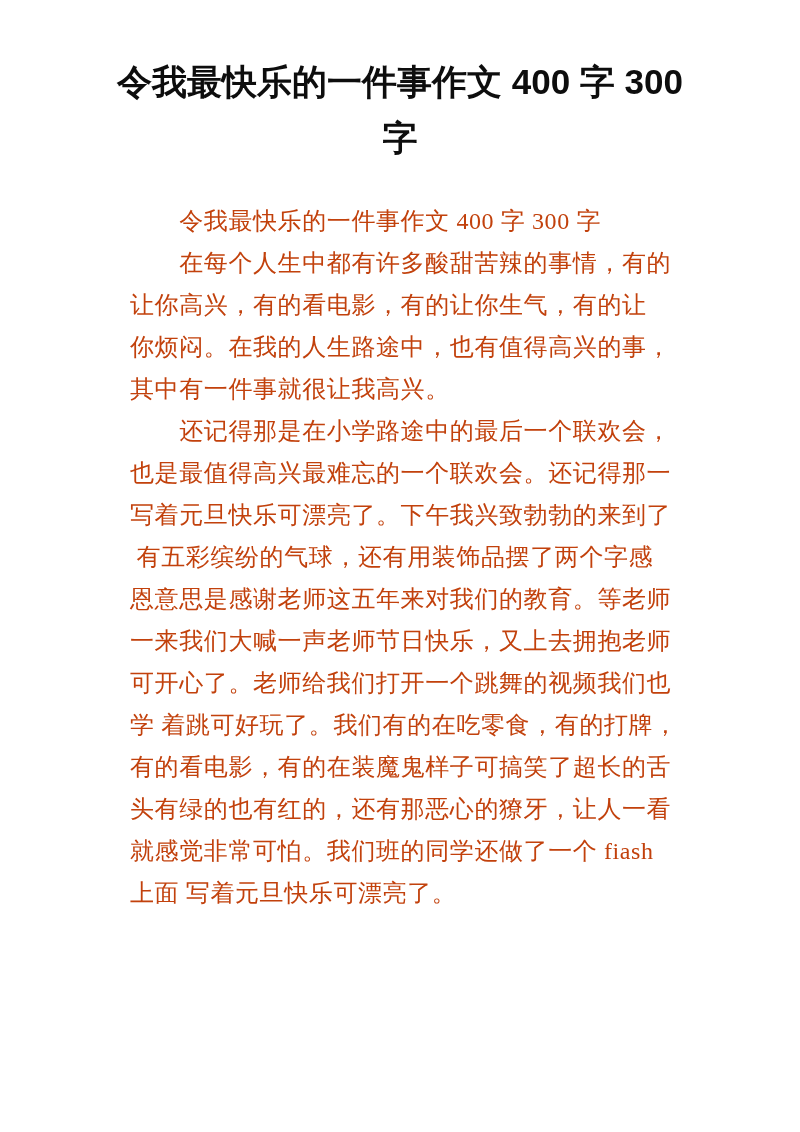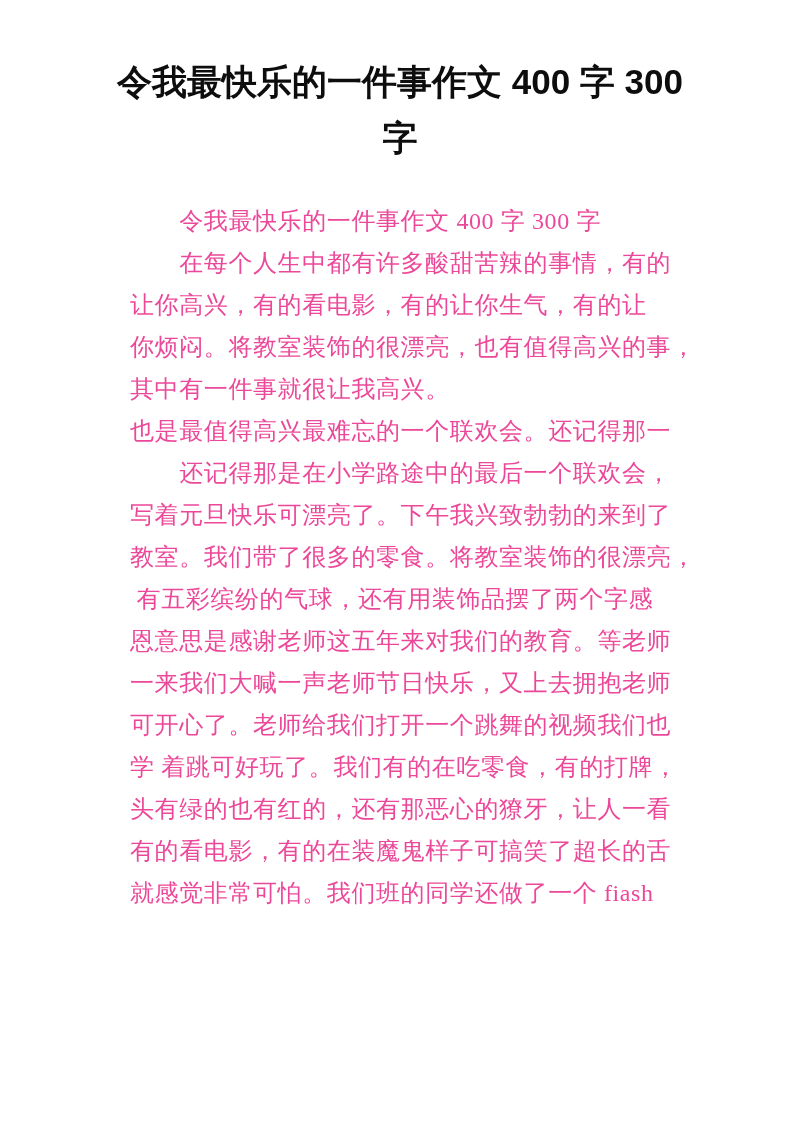--- a/index.html
+++ b/index.html
@@ -36,33 +36,32 @@
 </style>
 </head>
 <body>
 
 <div class="page" style="background: rgb(255, 255, 255);">
   <h1 class="title" style="color: rgb(13, 13, 13);">
     <div class="title-line">令我最快乐的一件事作文 400 字 300</div>
     <div class="title-line">字</div>
   </h1>
 
-  <div class="body-text" style="color: #ec4899;">
+  <div class="body-text" style="color: #c2410c;">
       <div class="body-line">　　令我最快乐的一件事作文 400 字 300 字</div>
       <div class="body-line">　　在每个人生中都有许多酸甜苦辣的事情，有的</div>
       <div class="body-line">让你高兴，有的看电影，有的让你生气，有的让</div>
-      <div class="body-line">你烦闷。将教室装饰的很漂亮，也有值得高兴的事，</div>
+      <div class="body-line">你烦闷。在我的人生路途中，也有值得高兴的事，</div>
       <div class="body-line">其中有一件事就很让我高兴。</div>
+      <div class="body-line">　　还记得那是在小学路途中的最后一个联欢会，</div>
       <div class="body-line">也是最值得高兴最难忘的一个联欢会。还记得那一</div>
-      <div class="body-line">　　还记得那是在小学路途中的最后一个联欢会，</div>
       <div class="body-line">写着元旦快乐可漂亮了。下午我兴致勃勃的来到了</div>
-      <div class="body-line">教室。我们带了很多的零食。将教室装饰的很漂亮，</div>
       <div class="body-line"> 有五彩缤纷的气球，还有用装饰品摆了两个字感</div>
       <div class="body-line">恩意思是感谢老师这五年来对我们的教育。等老师</div>
       <div class="body-line">一来我们大喊一声老师节日快乐，又上去拥抱老师</div>
       <div class="body-line">可开心了。老师给我们打开一个跳舞的视频我们也</div>
       <div class="body-line">学 着跳可好玩了。我们有的在吃零食，有的打牌，</div>
+      <div class="body-line">有的看电影，有的在装魔鬼样子可搞笑了超长的舌</div>
       <div class="body-line">头有绿的也有红的，还有那恶心的獠牙，让人一看</div>
-      <div class="body-line">有的看电影，有的在装魔鬼样子可搞笑了超长的舌</div>
       <div class="body-line">就感觉非常可怕。我们班的同学还做了一个 fiash</div>
       <div class="body-line">上面 写着元旦快乐可漂亮了。</div>
     </div>
 </div>
 
 </body></html>

